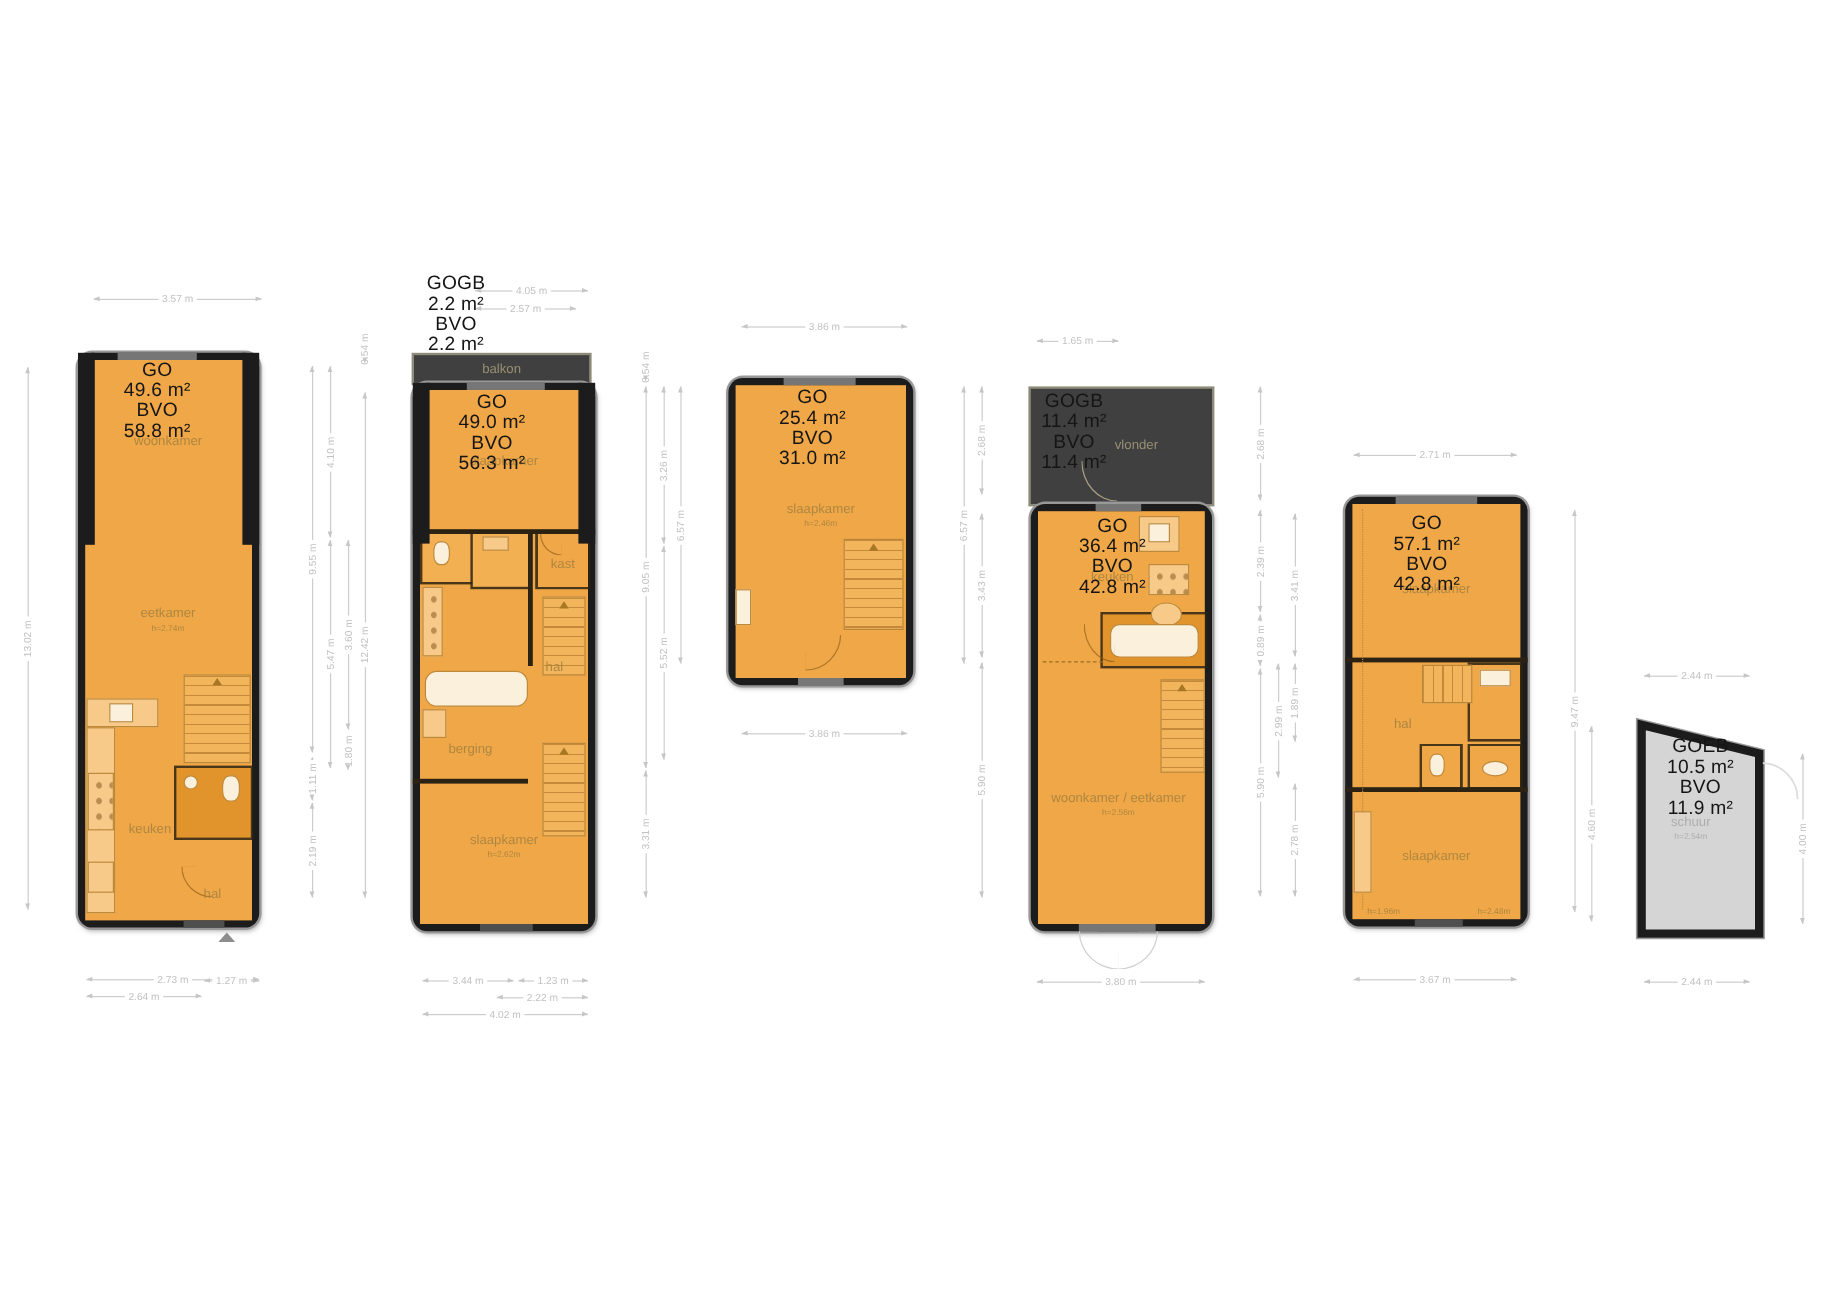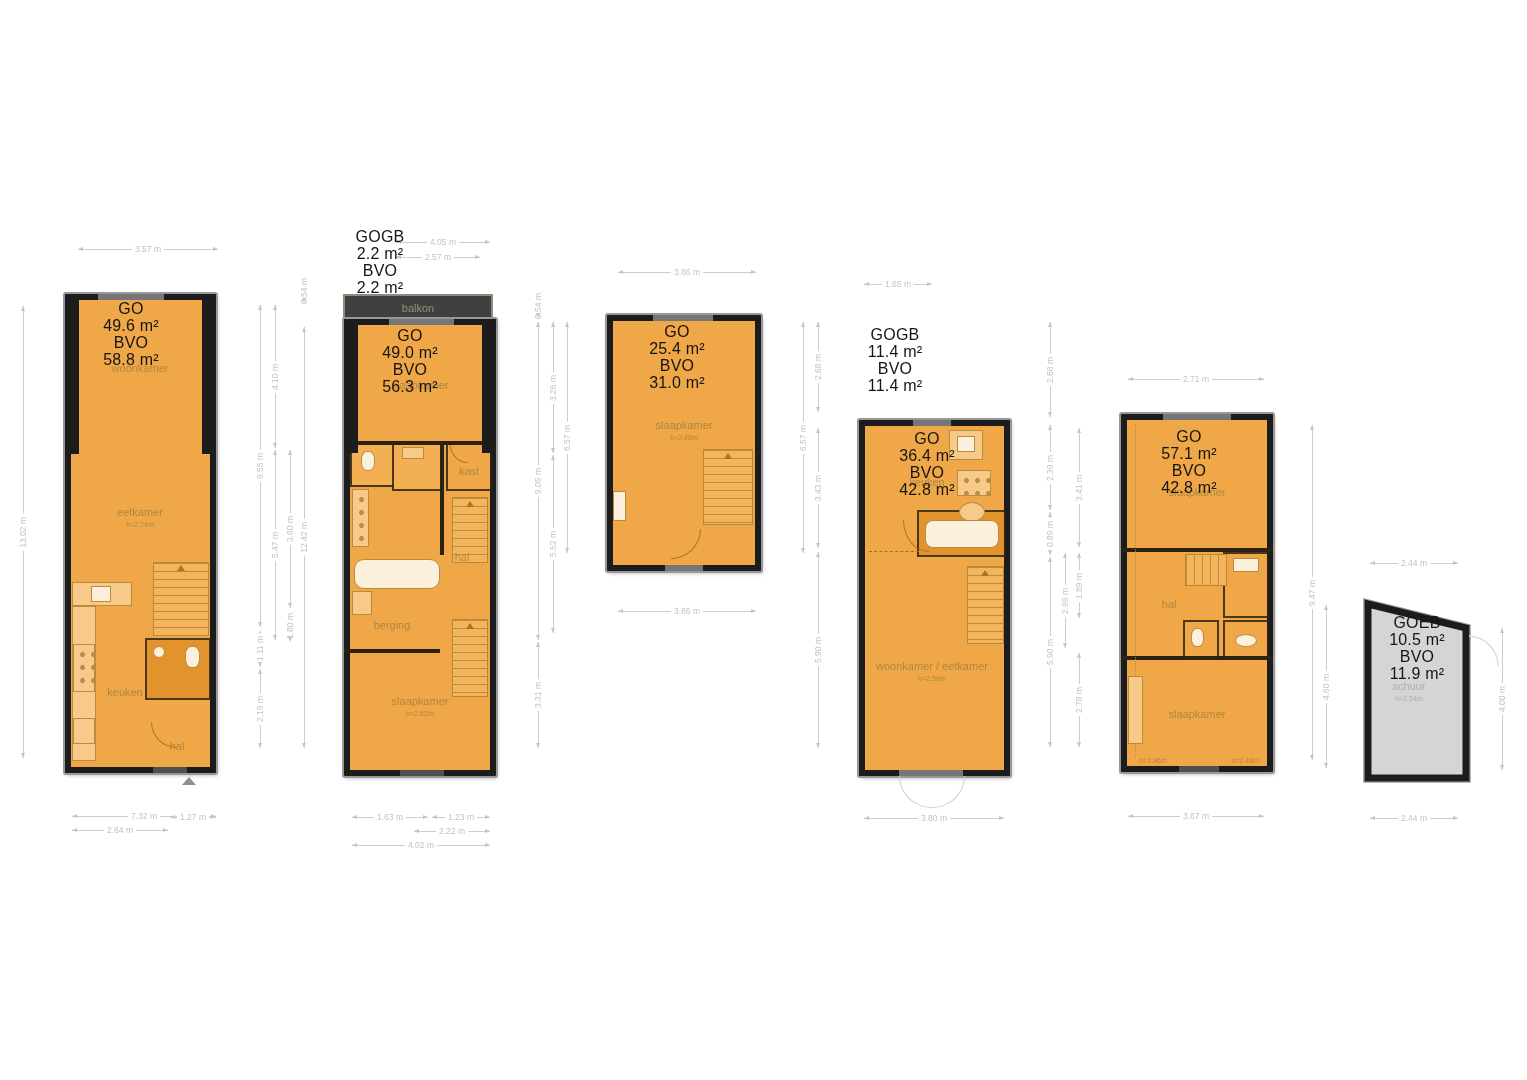--- a/index.html
+++ b/index.html
@@ -1,20 +1,20 @@
 <!DOCTYPE html>
 <html><head>
 <meta charset="utf-8">
 <style>
   *{margin:0;padding:0;box-sizing:border-box}
   html,body{background:#fff}
   .canvas{position:relative;width:1527px;height:1080px;background:#ffffff;
           font-family:"Liberation Sans",sans-serif;overflow:hidden}
   .abs,.dim,.plan,.room,.gotext,.blk,.fix,.fixw,.stairs,.arc,.wallseg,.sill,.tri,.sarr,.beige,.dotline{position:absolute}
-  .plan{background:#1c1c1c;box-shadow:0 0 0 2px #989898,1px 2px 4px rgba(70,70,70,.45);border-radius:1px}
+  .plan{background:#1c1c1c;box-shadow:0 0 0 2px #989898,1px 2px 4px rgba(70,70,70,.45);border-radius:12px}
   .floor{position:absolute;background:#f0a747;z-index:1}
   .gotext{z-index:7;color:#151515;font-size:16px;line-height:17px;text-align:center;letter-spacing:.2px}
   .room{z-index:6;color:#a3813f;opacity:.85;font-size:11px;line-height:11px;text-align:center;
         transform:translate(-50%,-50%);white-space:nowrap}
   .room .sub{display:block;font-size:7px;margin-top:1px}
   .room.tiny{font-size:7px}
   .beige{background:#404040;box-shadow:0 0 0 2px #8d8b79}
   .wallseg{background:#767676;z-index:3}
   .sill{background:#4f4f4f;z-index:3}
   .blk{z-index:2}
@@ -86,21 +86,21 @@
     <div class="stairs" style="left:88px;top:268px;width:56px;height:74px"></div>
     <div class="sarr" style="left:112px;top:271px"></div>
     <div class="blk rm" style="left:82px;top:346px;width:62px;height:58px;background:#e2942c"></div>
     <div class="fixw" style="left:120px;top:352px;width:15px;height:22px;border-radius:40%"></div>
     <div class="fixw" style="left:88px;top:352px;width:12px;height:12px;border-radius:50%"></div>
     <div class="arc" style="left:86px;top:428px;width:26px;height:26px;border-left-width:1px;border-bottom-width:1px;border-radius:0 0 0 100%"></div>
   </div>
   <div class="tri" style="left:182px;top:777px"></div>
 
   <div class="dim h" style="left:72px;top:810px;width:144px">
-      <span>7.32 m</span>
+      <span>2.73 m</span>
     </div>
   <div class="dim h" style="left:72px;top:824px;width:96px">
       <span>2.64 m</span>
     </div>
   <div class="dim h" style="left:170px;top:811px;width:46px">
       <span>1.27 m</span>
     </div>
 
   <div class="dim v" style="left:254px;top:305px;height:322px">
       <span>9.55 m</span>
@@ -180,21 +180,21 @@
     <div class="stairs" style="left:108px;top:178px;width:36px;height:66px"></div>
     <div class="sarr" style="left:122px;top:182px"></div>
     <div class="fix dots" style="left:8px;top:170px;width:17px;height:58px"></div>
     <div class="fixw" style="left:10px;top:240px;width:86px;height:30px;border-radius:10px"></div>
     <div class="fix" style="left:8px;top:272px;width:20px;height:24px"></div>
     <div class="stairs" style="left:108px;top:300px;width:36px;height:78px"></div>
     <div class="sarr" style="left:122px;top:304px"></div>
   </div>
 
   <div class="dim h" style="left:352px;top:811px;width:76px">
-      <span>1.63 m</span>
+      <span>3.44 m</span>
     </div>
   <div class="dim h" style="left:432px;top:811px;width:58px">
       <span>1.23 m</span>
     </div>
   <div class="dim h" style="left:414px;top:825px;width:76px">
       <span>2.22 m</span>
     </div>
   <div class="dim h" style="left:352px;top:839px;width:138px">
       <span>4.02 m</span>
     </div>
@@ -255,20 +255,24 @@
       <span>3.43 m</span>
     </div>
   <div class="dim v" style="left:812px;top:552px;height:196px">
       <span>5.90 m</span>
     </div>
 
   <div class="dim h" style="left:864px;top:278px;width:68px">
       <span>1.65 m</span>
     </div>
 
+  <div class="beige" style="left:859px;top:324px;width:151px;height:96px">
+    <div class="room" style="left:88px;top:48px;color:#a79d7c"><span>vlonder</span></div>
+    <div class="arc" style="left:42px;top:60px;width:30px;height:34px;border-left-width:1px;border-bottom-width:1px;border-radius:0 0 0 100%;border-color:#aaa183"></div>
+  </div>
   <div class="gotext" style="left:860px;top:326px;width:70px">
     <div>GOGB</div>
       <div>11.4 m²</div>
     <div>BVO</div>
       <div>11.4 m²</div>
   </div>
 
   <div class="plan" style="left:859px;top:420px;width:151px;height:356px">
     <div class="floor" style="inset:6px"></div>
     <div class="wallseg" style="left:54px;top:0;width:38px;height:6px"></div>

